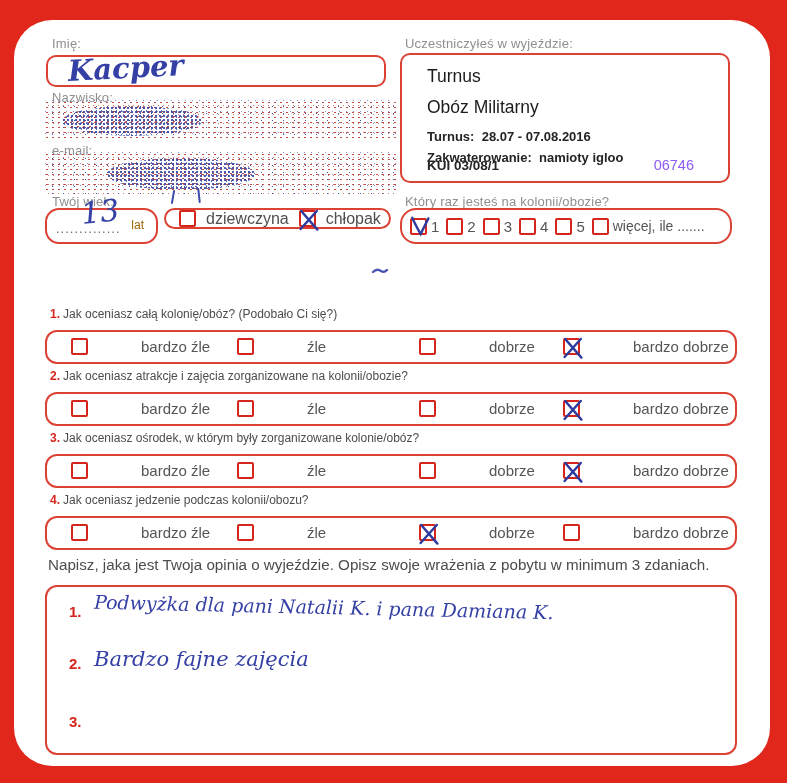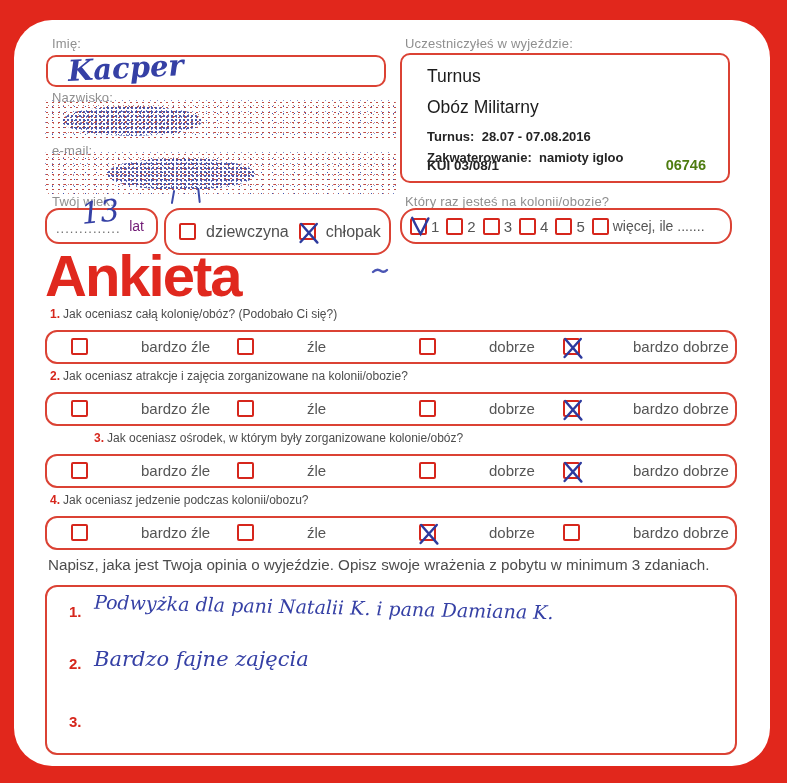--- a/index.html
+++ b/index.html
@@ -54,30 +54,30 @@
   }
   .mark { display:none; position:absolute; left:-4px; top:-4px; width:24px; height:24px; overflow:visible; }
   .checkbox.checked .mark { display:block; }
   .mark path { stroke:#2d3a9e; stroke-width:2; fill:none; stroke-linecap:round; }
   
   .name-box { left:32px; top:35px; width:340px; height:32px; border-radius:10px; }
   .sig { position:absolute; left:20px; top:-6px; font-size:29px; font-weight:600; transform:rotate(-3deg); }
   .age-box { left:31px; top:188px; width:113px; height:36px; border-radius:14px; }
   .age-dots { position:absolute; left:9px; top:11px; font-size:13px; color:#6f6f6f; letter-spacing:1px; }
   .age-val { position:absolute; left:34px; top:-16px; font-size:30px; transform:rotate(-6deg); }
-  .age-unit { position:absolute; right:12px; top:8px; font-size:14px; color:#701a75; }
-  .gender-box { left:150px; top:188px; width:227px; height:47px; border-radius:16px;
+  .age-unit { position:absolute; right:12px; top:8px; font-size:12px; color:#a16207; }
+  .gender-box { left:150px; top:188px; width:227px; height:21px; border-radius:16px;
     display:flex; align-items:center; gap:10px; padding-left:13px; }
   .gopt-label { font-size:16px; color:#4f4f4f; }
   .trip-box { left:386px; top:33px; width:330px; height:130px; border-radius:10px; color:#1c1c1c; }
   .trip-name { position:absolute; left:25px; top:11px; font-size:17.5px; font-weight:500; }
   .trip-type { position:absolute; left:25px; top:42px; font-size:17.5px; font-weight:500;text-align:center; }
   .trip-line { position:absolute; left:25px; font-size:13px; font-weight:600; color:#242424; }
   .trip-code { position:absolute; left:25px; top:103px; font-size:13.5px; font-weight:600; color:#242424; }
-  .trip-num  { position:absolute; right:22px; top:102px; font-size:14.5px; font-weight:bold; color:#4d7c0f; }
+  .trip-num  { position:absolute; right:34px; top:102px; font-size:14.5px; font-weight:normal; color:#8b5cf6; }
   .freq-box { left:386px; top:188px; width:332px; height:36px; border-radius:16px;
     display:flex; align-items:center; gap:4px; padding-left:8px; }
   .fnum { font-size:15px; color:#555; margin-right:3px; }
   .fmore { font-size:14px; color:#555; white-space:nowrap; }
   
   .title {
     position:absolute; left:31px; top:222px; font-size:58px; font-weight:bold;
     color:#e0281e; letter-spacing:-2px;
   }
   
@@ -178,21 +178,20 @@
     <span class="checkbox">
       
     </span>
     <span class="fnum">5</span>
     <span class="checkbox">
       
     </span>
     <span class="fmore">więcej, ile .......</span>
   </div>
 
-  <div class="title">Ankieta</div>
   <svg class="tilde-svg" style="left:358px; top:247px;" width="16" height="8">
       <path d="M1 5 Q5 1 9 4 Q12 6 15 3"></path>
     </svg>
 
   <div class="q-line" style="top:287px;">
     <span class="q-num">1.</span><span>Jak oceniasz całą kolonię/obóz? (Podobało Ci się?)</span>
   </div>
   <div class="answer-row" style="top:310px;">
     <span class="opt" style="left:24px;">
       <span class="checkbox">
@@ -247,21 +246,21 @@
     <span class="opt" style="left:516px;">
       <span class="checkbox checked">
         <svg class="mark" viewBox="0 0 20 20">
             <path d="M3.5 2.5 L17 18 M16.5 2.5 L3 17.5"></path>
           </svg>
       </span>
       <span class="opt-label">bardzo dobrze</span>
     </span>
   </div>
 
-  <div class="q-line" style="top:411px;margin-left:44px;">
+  <div class="q-line" style="top:411px;">
     <span class="q-num">3.</span><span>Jak oceniasz ośrodek, w którym były zorganizowane kolonie/obóz?</span>
   </div>
   <div class="answer-row" style="top:434px;">
     <span class="opt" style="left:24px;">
       <span class="checkbox">
         
       </span>
       <span class="opt-label">bardzo źle</span>
     </span>
     <span class="opt" style="left:190px;">

